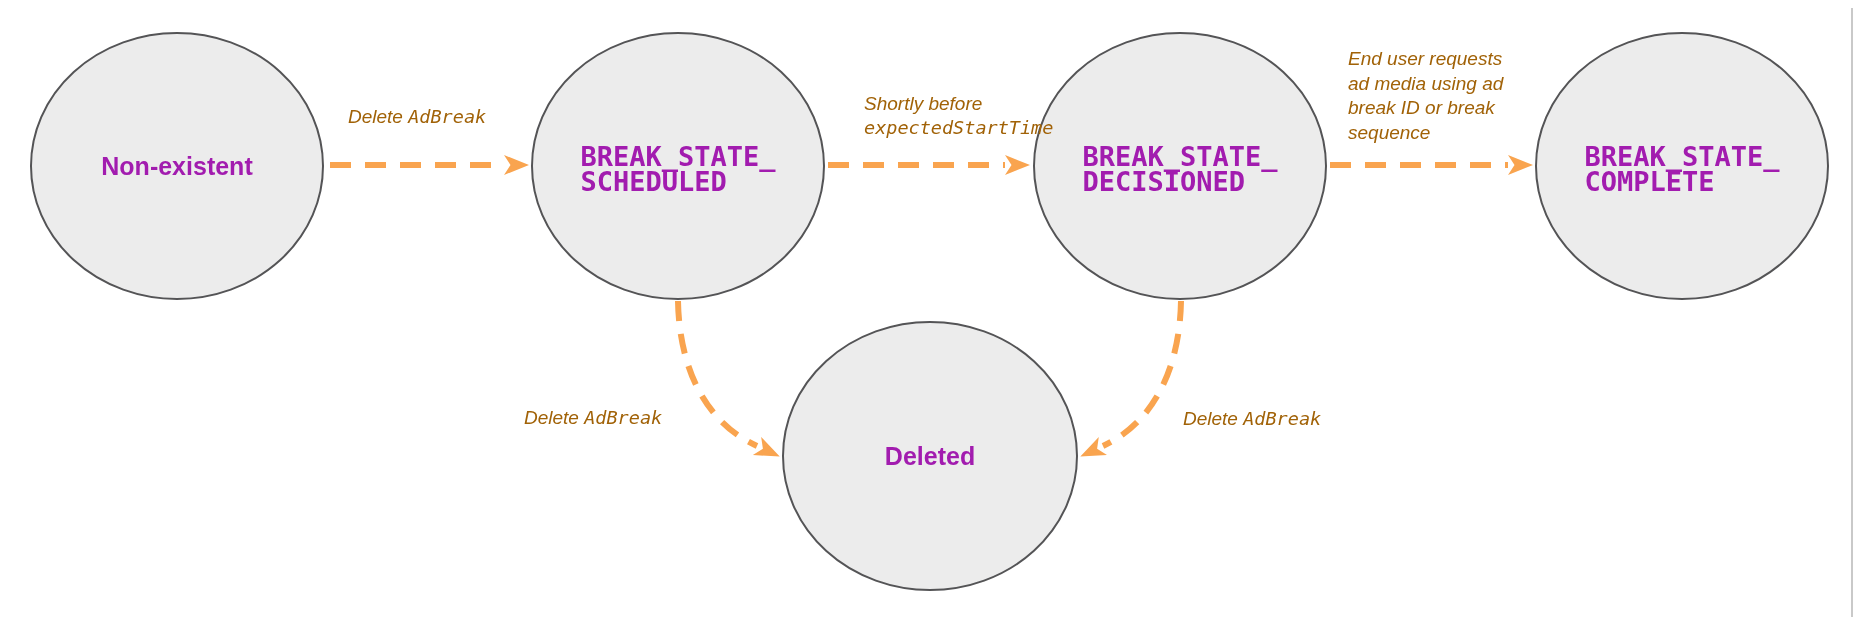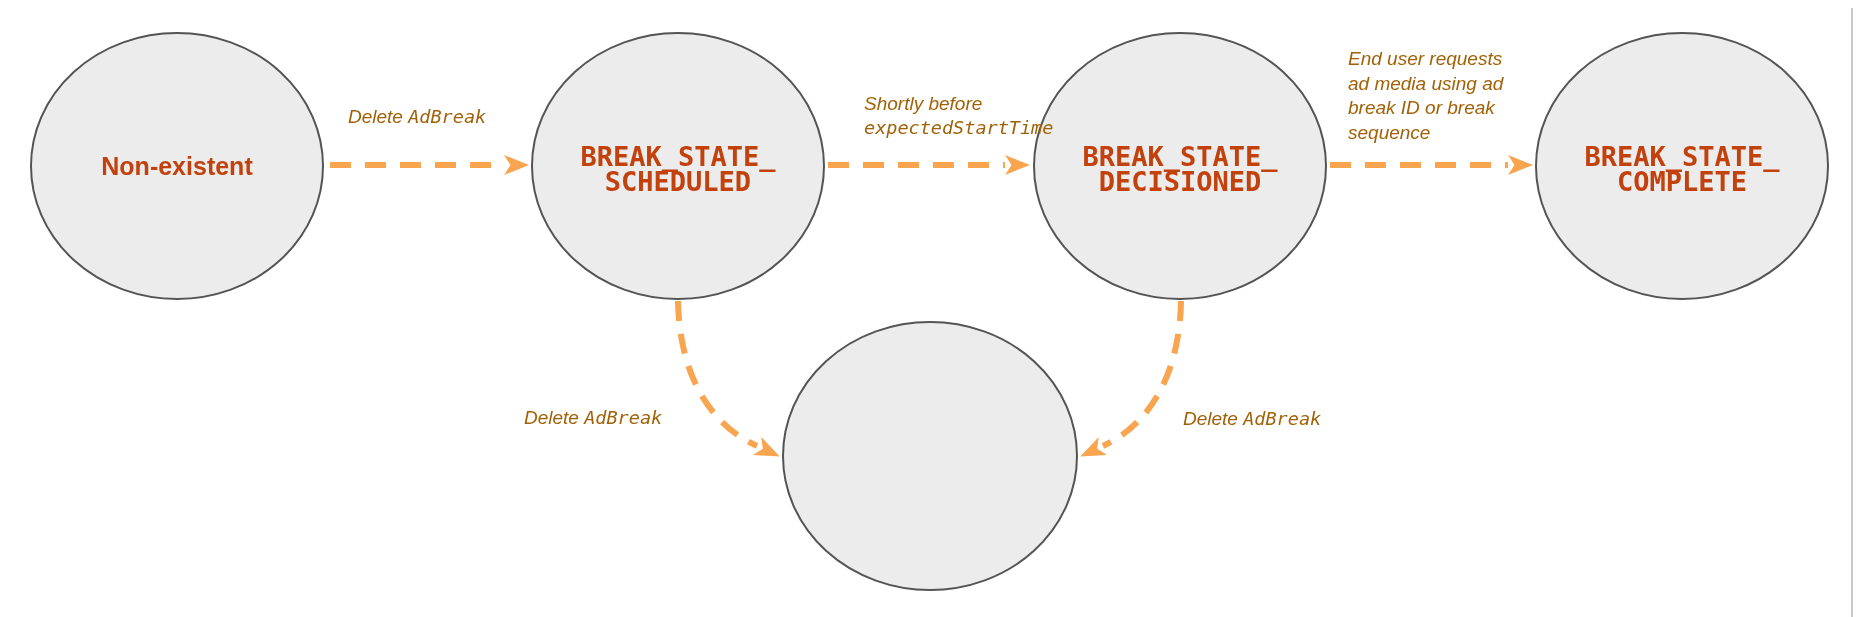--- a/index.html
+++ b/index.html
@@ -13,24 +13,23 @@
     color: #202124;
   }
   #diagram-svg { position: absolute; left: 0; top: 0; }
 
   
   .node-label {
     position: absolute;
     display: flex;
     align-items: center;
     justify-content: center;
-    text-align: center;
     width: 292px;
     height: 266px;
-    color: #c2410c;
+    color: #a21caf;
     pointer-events: none;
   }
   .node-label.sans-bold {
     font-family: "Liberation Sans", sans-serif;
     font-weight: bold;
     font-size: 25px;
   }
   .node-label.mono-bold {
     font-family: "DejaVu Sans Mono", monospace;
     font-weight: bold;
@@ -97,20 +96,21 @@
 
   <div class="node-label mono-bold" style="left:532px; top:33px;">BREAK_STATE_
 SCHEDULED</div>
 
   <div class="node-label mono-bold" style="left:1034px; top:33px;">BREAK_STATE_
 DECISIONED</div>
 
   <div class="node-label mono-bold" style="left:1536px; top:33px;">BREAK_STATE_
 COMPLETE</div>
 
+  <div class="node-label sans-bold" style="left:783px; top:323px; width:294px; height:266px;">Deleted</div>
 
   <div class="edge-label" style="left:348px; top:105px;">
     <span>Delete </span><span class="code">AdBreak</span>
   </div>
 
   <div class="edge-label" style="left:864px; top:92px;">
     <div>Shortly before</div>
     <div class="code">expectedStartTime</div>
   </div>
 

